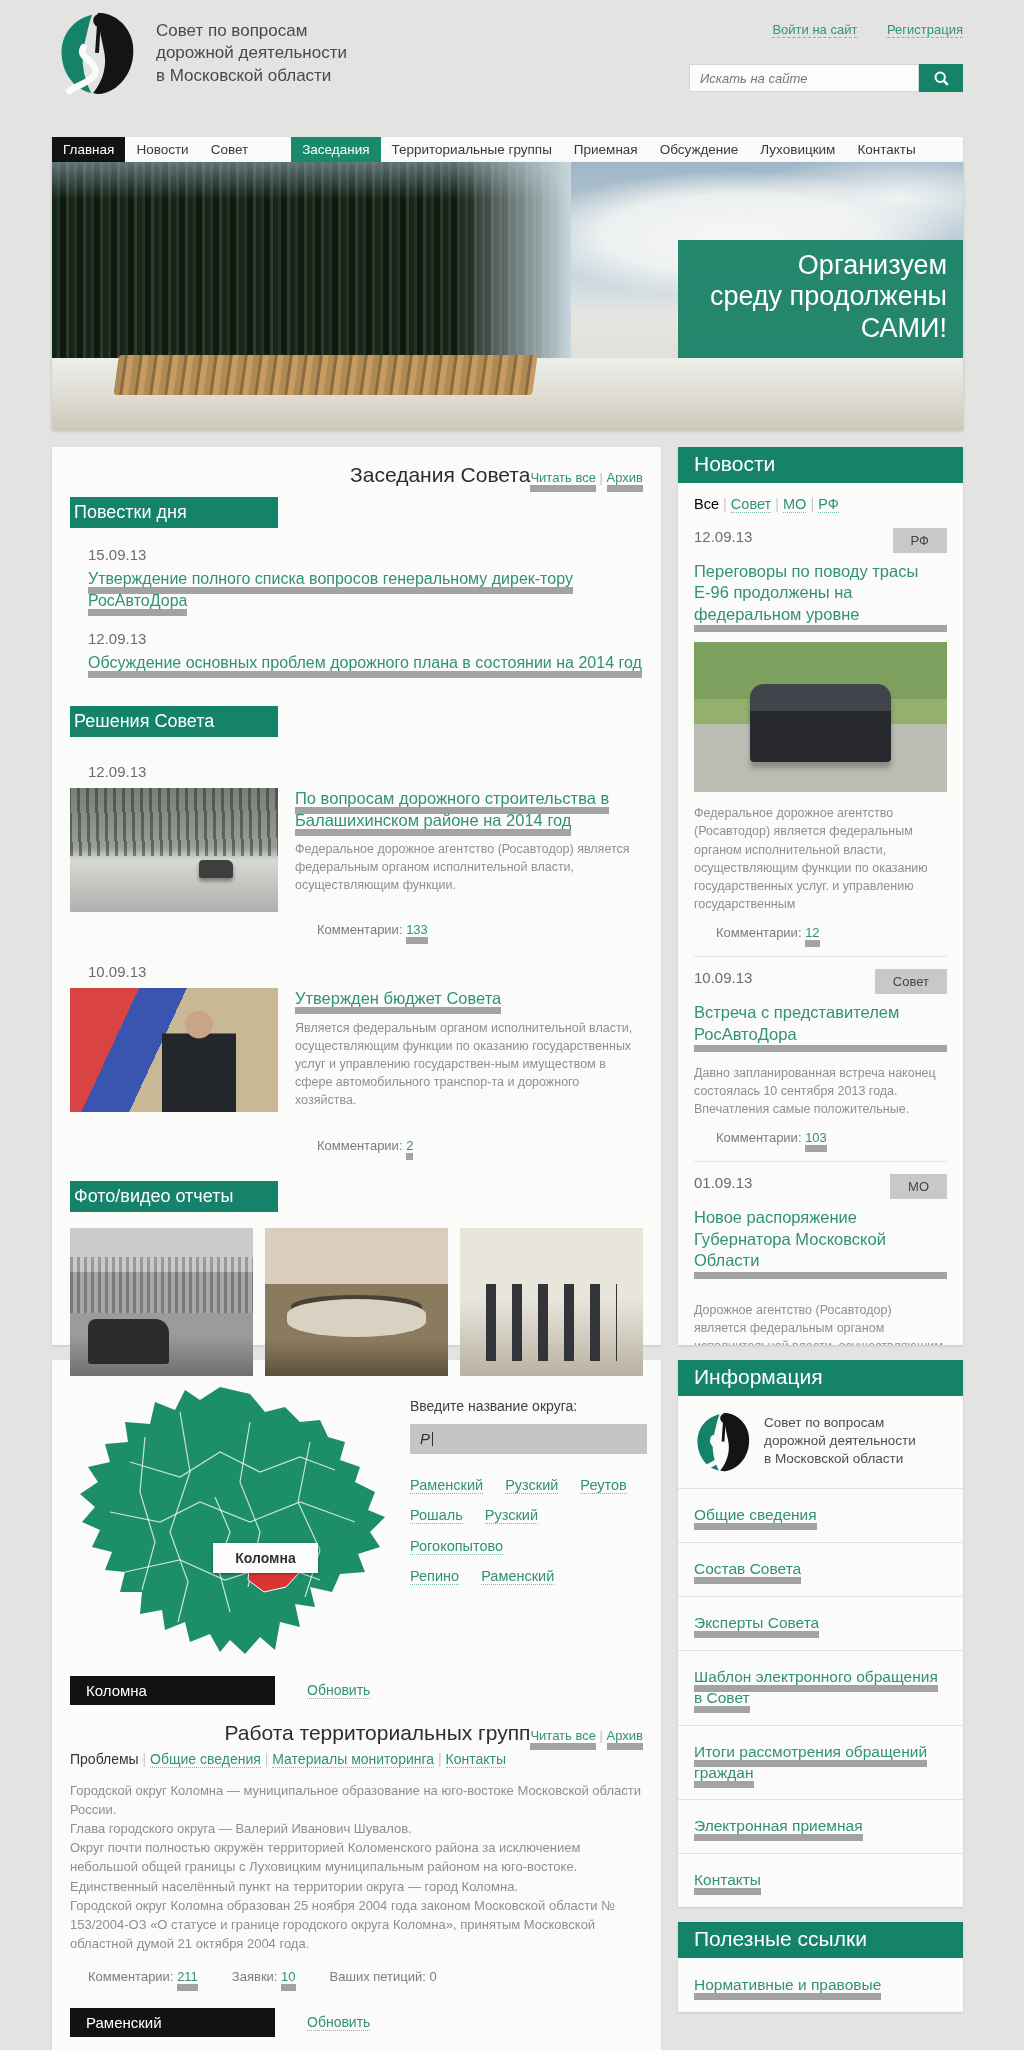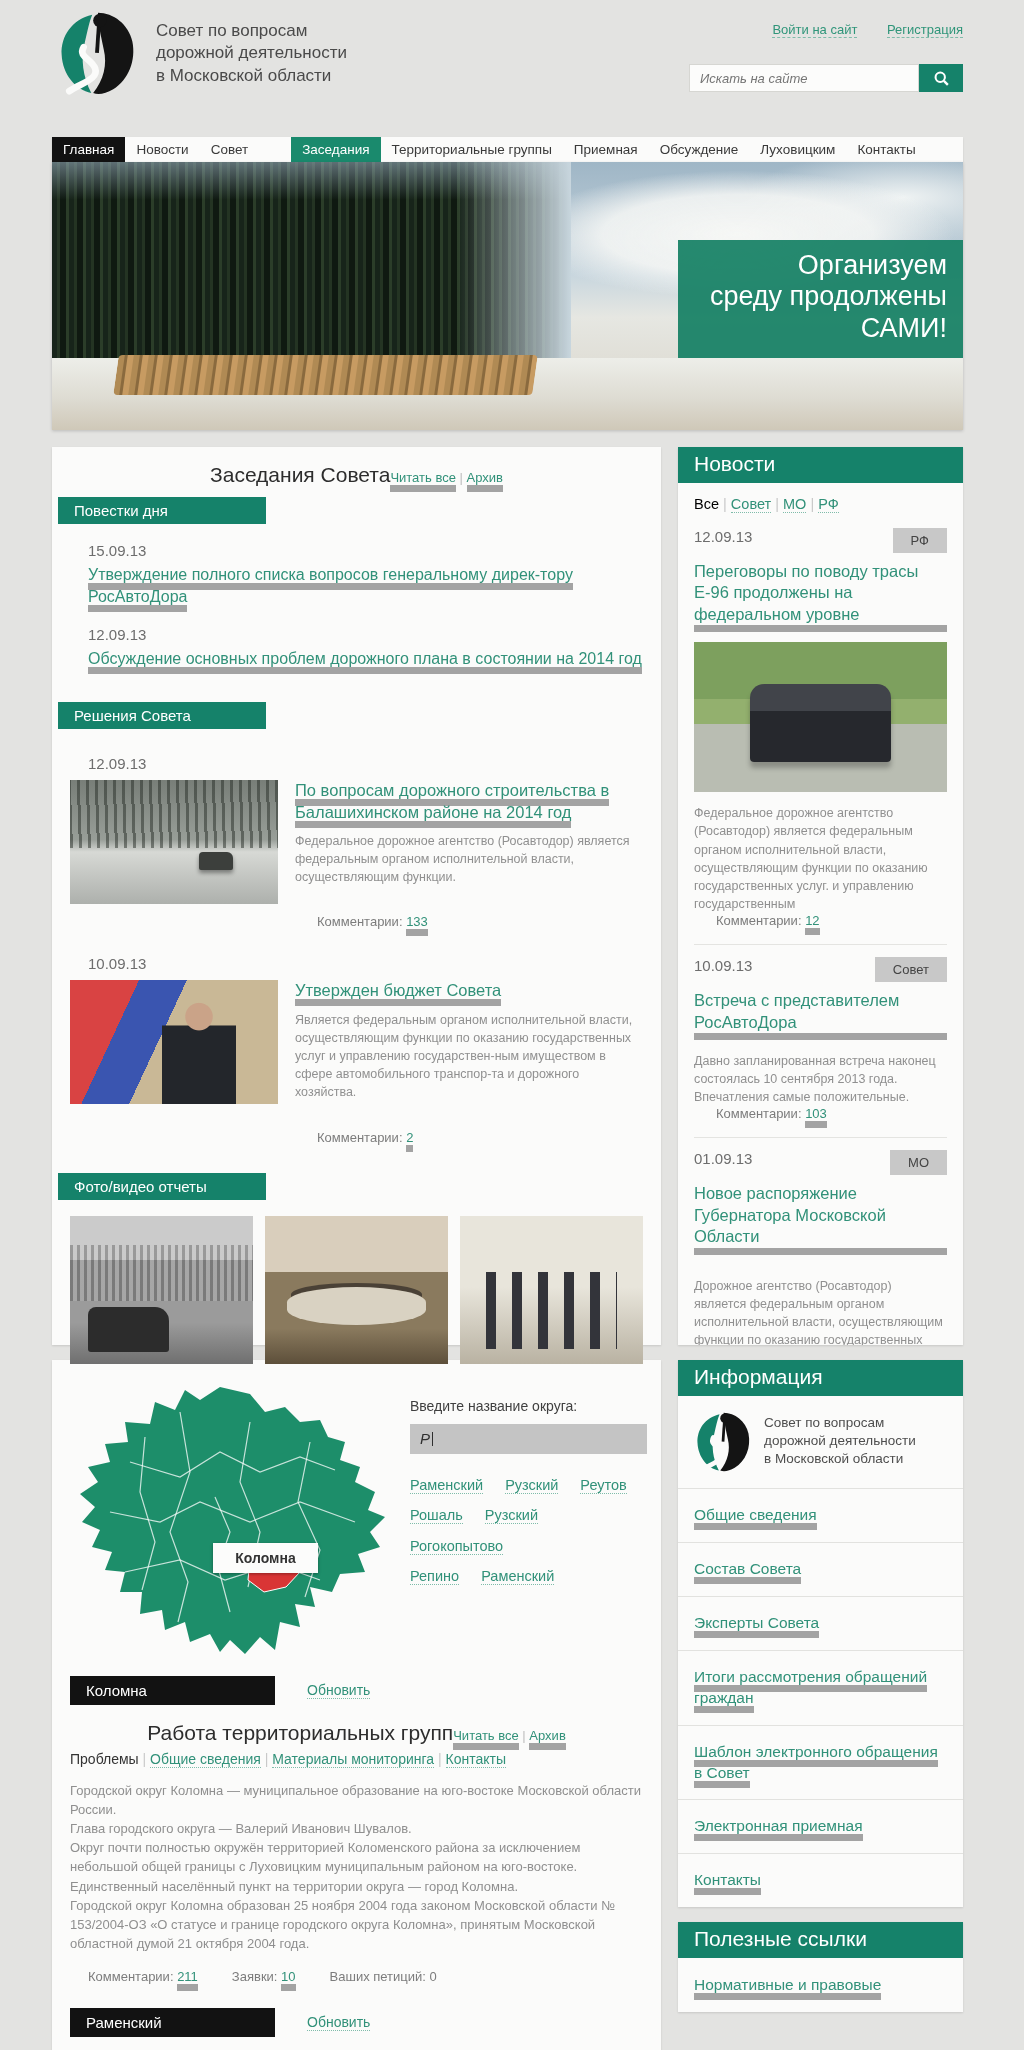--- a/index.html
+++ b/index.html
@@ -52,25 +52,25 @@
     background:rgba(21,128,100,.93); color:#fff; text-align:right; font-size:27px; line-height:1.16; }
 
   
   .content { display:flex; gap:17px; margin-top:17px; }
   .col-left { width:609px; display:flex; flex-direction:column; gap:15px; }
   .col-right { width:285px; display:flex; flex-direction:column; gap:15px; }
   .box { background:#fbfbfa; box-shadow:0 1px 2px rgba(0,0,0,.12); }
 
   
   .h1 { font-size:21px; color:#2d2d2d; }
-  .box-head { display:flex; justify-content:center; align-items:baseline; padding:16px 18px 10px; }
+  .box-head { display:flex; justify-content:flex-end; align-items:baseline; padding:16px 18px 10px; }
   .head-links { font-size:13px; color:#bdbdbd; white-space:nowrap; }
   .lnk { color:#319179; text-decoration:none; border-bottom:7px solid #a3a3a3; cursor:pointer; }
   .lnk-d { color:#319179; text-decoration:none; border-bottom:1px dotted #7fbcaa; cursor:pointer; }
-  .badge-green { display:inline-block; margin-left:6px; min-width:208px; padding:5px 16px; background:#15826a; color:#fff; font-size:15px; }
+  .badge-green { display:inline-block; margin-left:18px; min-width:208px; padding:5px 4px; background:#15826a; color:#fff; font-size:18px; }
   .badge-black { display:inline-block; min-width:205px; padding:6px 16px; background:#121212; color:#fff; font-size:15px; }
   .date { font-size:15px; color:#6d6d6d; }
   .body-txt { font-size:12.5px; line-height:1.45; color:#909090; }
   .comments { font-size:13px; color:#7c7c7c; padding-left:22px; }
   .tag { background:#c8c8c8; color:#444; font-size:13px; padding:5px 18px; }
 
   
   .agenda-item { margin:18px 18px 0 36px; }
   .agenda-item .date { margin-bottom:5px; }
   .agenda-link { font-size:16px; line-height:1.38; display:inline; }
@@ -107,21 +107,21 @@
 
   
   .panel-head { background:#15826a; color:#fff; font-size:21px; padding:5px 16px 7px; }
   .news-filters { padding:13px 16px 4px; font-size:14.5px; color:#c9c9c9; }
   .news-filters .on { color:#000000; }
   .news-item { padding:12px 16px 0; }
   .news-item-head { display:flex; justify-content:space-between; align-items:flex-start; }
   .news-title { display:inline-block; margin-top:8px; font-size:16.5px; line-height:1.3; }
   .news-img { width:253px; height:150px; margin-top:10px; cursor:pointer; }
   .news-body { margin-top:12px; font-size:12.5px; }
-  .news-comments { }
+  .news-comments { margin-top:12px; }
   .news-div { border-top:1px solid #e4e4e1; margin:16px 16px 0; }
 
   
   .map-wrap { position:relative; height:310px; }
   .map-svg { position:absolute; left:18px; top:22px; cursor:pointer; }
   .map-label { position:absolute; left:161px; top:183px; width:105px; height:30px; background:#fcfcfb;
     box-shadow:0 1px 3px rgba(0,0,0,.35); font-size:14px; font-weight:bold; color:#333; display:flex; align-items:center; justify-content:center; }
   .district-form { position:absolute; left:358px; top:38px; width:237px; }
   .district-form .lbl { font-size:14px; color:#3f3f3f; }
   .ta-input { margin-top:10px; width:237px; height:30px; background:#c4c4c4; padding:6px 10px; font-size:15px; font-style:italic; color:#2f2f2f; cursor:text; }
@@ -410,22 +410,22 @@
             <line x1="47" y1="16" x2="45" y2="46" stroke="#141414" stroke-width="4"></line>
             <circle cx="48" cy="12" r="7" fill="#141414"></circle>
           </svg>
           <div class="info-logo-txt">Совет по вопросам
 дорожной деятельности
 в Московской области</div>
         </div>
         <div class="info-link-row"><a class="lnk">Общие сведения</a></div>
         <div class="info-link-row"><a class="lnk">Состав Совета</a></div>
         <div class="info-link-row"><a class="lnk">Эксперты Совета</a></div>
+        <div class="info-link-row"><a class="lnk">Шаблон электронного обращения в Совет</a></div>
         <div class="info-link-row"><a class="lnk">Итоги рассмотрения обращений граждан</a></div>
-        <div class="info-link-row"><a class="lnk">Шаблон электронного обращения в Совет</a></div>
         <div class="info-link-row"><a class="lnk">Электронная приемная</a></div>
         <div class="info-link-row"><a class="lnk">Контакты</a></div>
       </div>
 
       <div class="box useful">
         <div class="panel-head">Полезные ссылки</div>
         <div class="useful-body">
           <a class="lnk">Нормативные и правовые</a>
         </div>
       </div>

